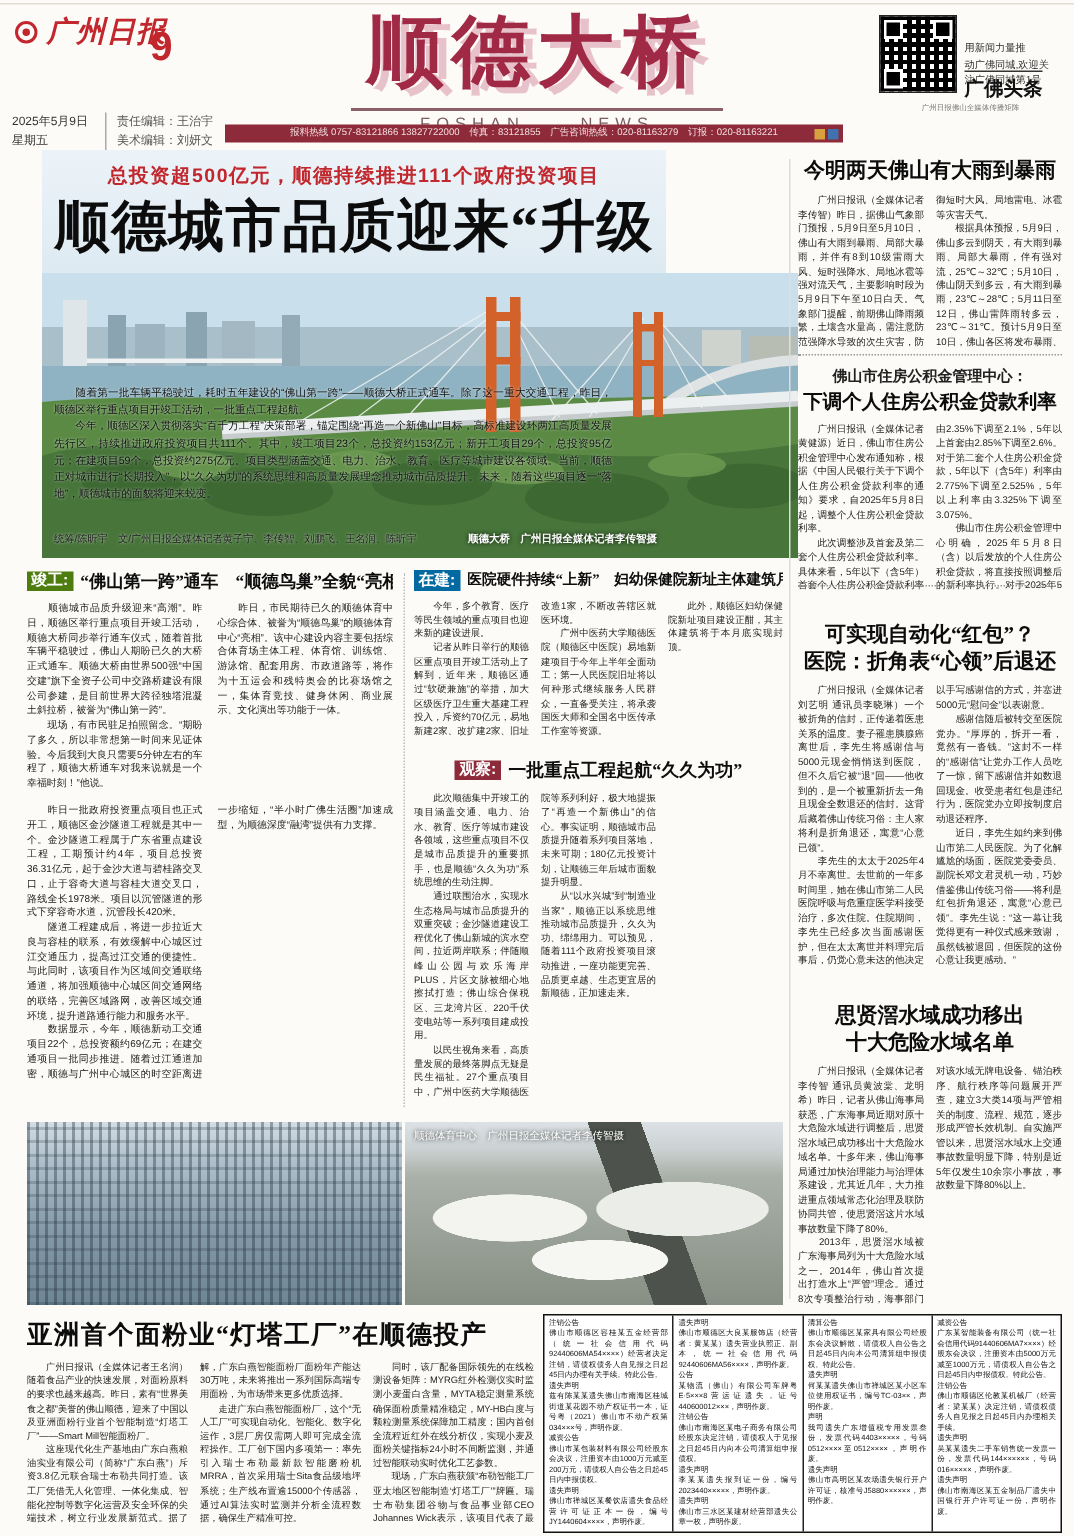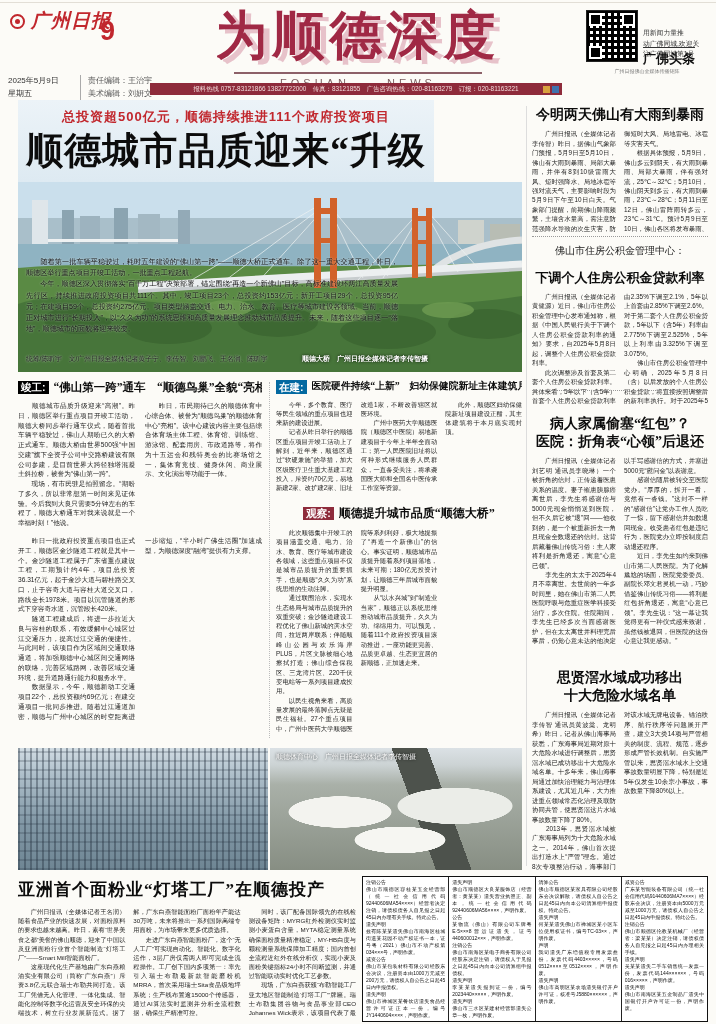--- a/index.html
+++ b/index.html
@@ -16,46 +16,46 @@
     column-fill:auto; overflow:hidden; line-height:1.48;
   }
   
   #topline { left:0; top:2px; width:716px; border-top:1px solid #e2ded6; }
   #logo { left:10px; top:8px; display:flex; align-items:center; gap:6px;text-align:right; }
   .logo-ring { width:15px; height:15px; border:2.5px solid #c1272d; border-radius:50%; position:relative; }
   .logo-ring::after { content:""; position:absolute; left:3px; top:3px; width:5px; height:5px; background:#c1272d; border-radius:50%; }
   .logo-text { font-family:"Liberation Serif","DejaVu Serif",serif; font-style:italic; font-weight:bold; font-size:19px; color:#c1272d; letter-spacing:1px; }
   #page-num { left:100px; top:16px; font-size:27px; font-weight:900; color:#c1272d; }
   #date-block { left:8px; top:58px; font-size:8px; line-height:1.6; color:#333; }
-  #editor-block { left:80px; top:58px; font-size:8px; line-height:1.6; color:#555; border-left:1px solid #aaa; padding-left:7px; }
+  #editor-block { left:70px; top:58px; font-size:8px; line-height:1.6; color:#555; border-left:1px solid #aaa; padding-left:7px; }
   #masthead { left:178px; top:6px; width:360px; text-align:center; }
   #masthead .mh { font-size:52px; font-weight:900; color:#a02945; letter-spacing:5px; text-shadow:6px 4px 0 #e7c2ca; line-height:1.15; }
   #mh-en { left:234px; top:72px; width:248px; border-top:2px solid #8c6068; padding-top:3px; text-align:center; font-size:11px; letter-spacing:4px; word-spacing:30px; color:#7c5e60; }
   #qr { left:586px; top:10px; width:52px; height:52px; border:1px solid #222;
     background-image:repeating-linear-gradient(0deg,#000 0 3px,transparent 3px 6px),repeating-linear-gradient(90deg,#000 0 3px,#fff 3px 6px); }
   .qr-eye { position:absolute; width:13px; height:13px; background:#000; box-shadow:inset 0 0 0 2px #fff, inset 0 0 0 4px #000; }
   #qr-text { left:643px; top:11px; width:66px; font-size:6.8px; line-height:1.55; color:#333; }
   #qr-brand { left:643px; top:47px; font-size:13px; font-weight:900; color:#111; border-top:1.5px solid #333; padding-top:2px; }
   #qr-sub { left:584px; top:68px; width:126px; font-size:5px; color:#777; text-align:center; }
   #hotline { left:150px; top:83px; width:412px; height:12px; background:#8e2b3b; color:#f2dcdc; font-size:6.4px; line-height:12px; text-align:center; }
   #hotline .sq1,#hotline .sq2 { position:absolute; top:2.5px; width:7px; height:7px; }
   #hotline .sq1 { right:12px; background:#d8a13f; }
   #hotline .sq2 { right:3px; background:#3f72ae; }
   
-  #lead { left:18px; top:100px; width:416px; height:272px; background:linear-gradient(180deg,#ecf3f8,#d4e4ee 50%,#c9deea); }
+  #lead { left:28px; top:100px; width:416px; height:272px; background:linear-gradient(180deg,#ecf3f8,#d4e4ee 50%,#c9deea); }
   #lead-kicker { top:8px; width:100%; text-align:center; font-size:13px; font-weight:700; color:#c1272d; letter-spacing:1px; }
   #lead-headline { top:26px; width:100%; text-align:center; font-size:37px; font-weight:900; color:#0c0c0c; letter-spacing:1px; }
   #lead-photo { left:0; top:82px; width:504px; height:190px; }
   #lead-overlay { left:8px; top:140px; width:372px; font-size:7.1px; line-height:1.58; color:#101010; text-shadow:0 0 2px rgba(255,255,255,.75); text-align:justify; }
   #lead-credit { left:8px; top:254px; font-size:6.8px; color:#1c1c1c; text-shadow:0 0 2px rgba(255,255,255,.8); }
   #lead-caption { right:6px; top:254px; font-size:7px; font-weight:700; color:#fff; text-shadow:0 0 3px rgba(0,0,0,.9); }
   
   .sec-head { display:flex; align-items:center; gap:5px; }
   .sec-label { color:#fff; font-weight:900; font-size:10.5px; padding:1.5px 3px; line-height:1; flex:0 0 auto; }
-  .lab-red { background:#000000; }
+  .lab-red { background:#4d7c0f; }
   .lab-green { background:#0369a1; }
   .lab-maroon { background:#8e2b3b; }
   .sec-title { font-weight:900; color:#0d0d0d; white-space:nowrap; overflow:hidden; }
   #sec-jungong { left:18px; top:380px; width:244px; }
   #sec-jungong .sec-title { font-size:11.5px; }
   #sec-jungong .jbody { margin-top:6px; height:128px; column-count:2; column-gap:10px; font-size:6.6px; }
   #sec-zaijian { left:276px; top:380px; width:246px; }
   #sec-zaijian .sec-title { font-size:9.8px; }
   #sec-zaijian .jbody { margin-top:6px; height:100px; column-count:3; column-gap:8px; font-size:6.3px; }
   #sec-donggong { left:18px; top:530px; width:244px; }
@@ -86,21 +86,21 @@
   #bottom-art .bh { font-size:17px; font-weight:900; color:#0c0c0c; letter-spacing:1px; }
   #bottom-art .jbody { margin-top:6px; height:112px; column-count:3; column-gap:8px; font-size:6.2px; }
   
   #ads { left:362px; top:876px; width:346px; height:146px; border:1.5px solid #111; display:flex; background:#fff; }
   .ad-col { flex:1 1 0; padding:2px 3px; font-size:5px; line-height:1.4; text-align:justify; overflow:hidden; white-space:pre-line; color:#111; }
   .ad-col + .ad-col { border-left:1px solid #222; }
   
   #vline2 { left:526px; top:106px; height:760px; border-left:1px solid #ddd; }
   .rail { left:532px; width:176px; }
   .rail .rh { text-align:center; font-weight:900; color:#0c0c0c; line-height:1.3; }
-  .rail .rk { text-align:center; font-size:10px; font-weight:400; color:#222; margin-bottom:12px; }
+  .rail .rk { text-align:center; font-size:10px; font-weight:700; color:#222; margin-bottom:2px; }
   .rail .jbody { margin-top:5px; column-count:2; column-gap:8px; font-size:6.4px; }
   #rail-a1 { top:106px; } #rail-a1 .rh { font-size:14px; } #rail-a1 .jbody { height:106px; }
   #rail-sep1 { left:532px; top:236px; width:176px; border-top:1px dotted #999; }
   #rail-a2 { top:244px; } #rail-a2 .rh { font-size:13px; } #rail-a2 .jbody { height:116px; }
   #rail-sep2 { left:532px; top:390px; width:176px; border-top:1px dotted #999; }
   #rail-a3 { top:398px; } #rail-a3 .rh { font-size:14px; } #rail-a3 .jbody { height:198px; }
   #rail-a4 { top:652px; } #rail-a4 .rh { font-size:14px; } #rail-a4 .jbody { height:168px; }
 </style>
 </head>
 <body>
@@ -111,21 +111,21 @@
   <span class="logo-ring"></span>
   <span class="logo-text">广州日报</span>
 </div>
 <div id="page-num" class="abs">9</div>
 <div id="date-block" class="abs pre">2025年5月9日
 星期五</div>
 <div id="editor-block" class="abs pre">责任编辑：王治宇
 美术编辑：刘妍文</div>
 
 <div id="masthead" class="abs">
-  <div class="mh serif">为顺德深度</div>
+  <div class="mh serif">顺德大桥</div>
 </div>
 <div id="mh-en" class="abs">FOSHAN NEWS</div>
 
 <div id="qr" class="abs">
   <span class="qr-eye" style="left:2px;top:2px;"></span>
   <span class="qr-eye" style="right:2px;top:2px;"></span>
   <span class="qr-eye" style="left:2px;bottom:2px;"></span>
 </div>
 <div id="qr-text" class="abs pre">用新闻力量推
 动广佛同城,欢迎关
@@ -228,21 +228,21 @@
 
 <div id="sec-donggong" class="abs">
   <div class="jbody">　　昨日一批政府投资重点项目也正式开工，顺德区金沙隧道工程就是其中一个。金沙隧道工程属于广东省重点建设工程，工期预计约4年，项目总投资36.31亿元，起于金沙大道与碧桂路交叉口，止于容奇大道与容桂大道交叉口，路线全长1978米。项目以沉管隧道的形式下穿容奇水道，沉管段长420米。
 　　隧道工程建成后，将进一步拉近大良与容桂的联系，有效缓解中心城区过江交通压力，提高过江交通的便捷性。与此同时，该项目作为区域间交通联络通道，将加强顺德中心城区间交通网络的联络，完善区域路网，改善区域交通环境，提升道路通行能力和服务水平。
 　　数据显示，今年，顺德新动工交通项目22个，总投资额约69亿元；在建交通项目一批同步推进。随着过江通道加密，顺德与广州中心城区的时空距离进一步缩短，“半小时广佛生活圈”加速成型，为顺德深度“融湾”提供有力支撑。</div>
 </div>
 
 <div id="sec-guancha" class="abs">
   <div class="sec-head">
     <span class="sec-label lab-maroon">观察:</span>
-    <span class="sec-title serif">顺德提升城市品质“顺德大桥”</span>
+    <span class="sec-title serif">一批重点工程起航“久久为功”</span>
   </div>
   <div class="jbody">　　此次顺德集中开竣工的项目涵盖交通、电力、治水、教育、医疗等城市建设各领域，这些重点项目不仅是城市品质提升的重要抓手，也是顺德“久久为功”系统思维的生动注脚。
 　　通过联围治水，实现水生态格局与城市品质提升的双重突破；金沙隧道建设工程优化了佛山新城的滨水空间，拉近两岸联系；伴随顺峰山公园与欢乐海岸PLUS，片区文脉被细心地擦拭打造；佛山综合保税区、三龙湾片区、220千伏变电站等一系列项目建成投用。
 　　以民生视角来看，高质量发展的最终落脚点无疑是民生福祉。27个重点项目中，广州中医药大学顺德医院等系列利好，极大地提振了“再造一个新佛山”的信心。事实证明，顺德城市品质提升随着系列项目落地，未来可期；180亿元投资计划，让顺德三年后城市面貌提升明显。
 　　从“以水兴城”到“制造业当家”，顺德正以系统思维推动城市品质提升，久久为功、绵绵用力。可以预见，随着111个政府投资项目滚动推进，一座功能更完善、品质更卓越、生态更宜居的新顺德，正加速走来。</div>
 </div>
 
 <div id="strip" class="abs">
   <div id="strip-left" class="abs"></div>
   <div id="strip-right" class="abs">
@@ -309,21 +309,21 @@
 <div id="rail-a2" class="abs rail">
   <div class="rk">佛山市住房公积金管理中心：</div>
   <div class="rh serif">下调个人住房公积金贷款利率</div>
   <div class="jbody">　　广州日报讯（全媒体记者黄健源）近日，佛山市住房公积金管理中心发布通知称，根据《中国人民银行关于下调个人住房公积金贷款利率的通知》要求，自2025年5月8日起，调整个人住房公积金贷款利率。
 　　此次调整涉及首套及第二套个人住房公积金贷款利率。具体来看，5年以下（含5年）首套个人住房公积金贷款利率由2.35%下调至2.1%，5年以上首套由2.85%下调至2.6%。对于第二套个人住房公积金贷款，5年以下（含5年）利率由2.775%下调至2.525%，5年以上利率由3.325%下调至3.075%。
 　　佛山市住房公积金管理中心明确，2025年5月8日（含）以后发放的个人住房公积金贷款，将直接按照调整后的新利率执行。对于2025年5月8日前已发放但未结清的个人住房公积金贷款，将从2026年1月1日起按调整后的新利率执行。</div>
 </div>
 <div id="rail-sep2" class="abs"></div>
 
 <div id="rail-a3" class="abs rail">
-  <div class="rh serif pre">病人家属偷塞“红包”？
+  <div class="rh serif pre">可实现自动化“红包”？
 医院：折角表“心领”后退还</div>
   <div class="jbody">　　广州日报讯（全媒体记者刘艺明 通讯员李晓琳）一个被折角的信封，正传递着医患关系的温度。妻子罹患胰腺癌离世后，李先生将感谢信与5000元现金悄悄送到医院，但不久后它被“退”回——他收到的，是一个被重新折去一角且现金全数退还的信封。这背后藏着佛山传统习俗：主人家将利是折角退还，寓意“心意已领”。
 　　李先生的太太于2025年4月不幸离世。去世前的一年多时间里，她在佛山市第二人民医院呼吸与危重症医学科接受治疗，多次住院。住院期间，李先生已经多次当面感谢医护，但在太太离世并料理完后事后，仍觉心意未达的他决定以手写感谢信的方式，并塞进5000元“慰问金”以表谢意。
 　　感谢信随后被转交至医院党办。“厚厚的，拆开一看，竟然有一沓钱。”这封不一样的“感谢信”让党办工作人员吃了一惊，留下感谢信并如数退回现金。收受患者红包是违纪行为，医院党办立即按制度启动退还程序。
 　　近日，李先生如约来到佛山市第二人民医院。为了化解尴尬的场面，医院党委委员、副院长邓文君灵机一动，巧妙借鉴佛山传统习俗——将利是红包折角退还，寓意“心意已领”。李先生说：“这一幕让我觉得更有一种仪式感来致谢，虽然钱被退回，但医院的这份心意让我更感动。”</div>
 </div>
 
 <div id="rail-a4" class="abs rail">
   <div class="rh serif pre">思贤滘水域成功移出
 十大危险水域名单</div>

